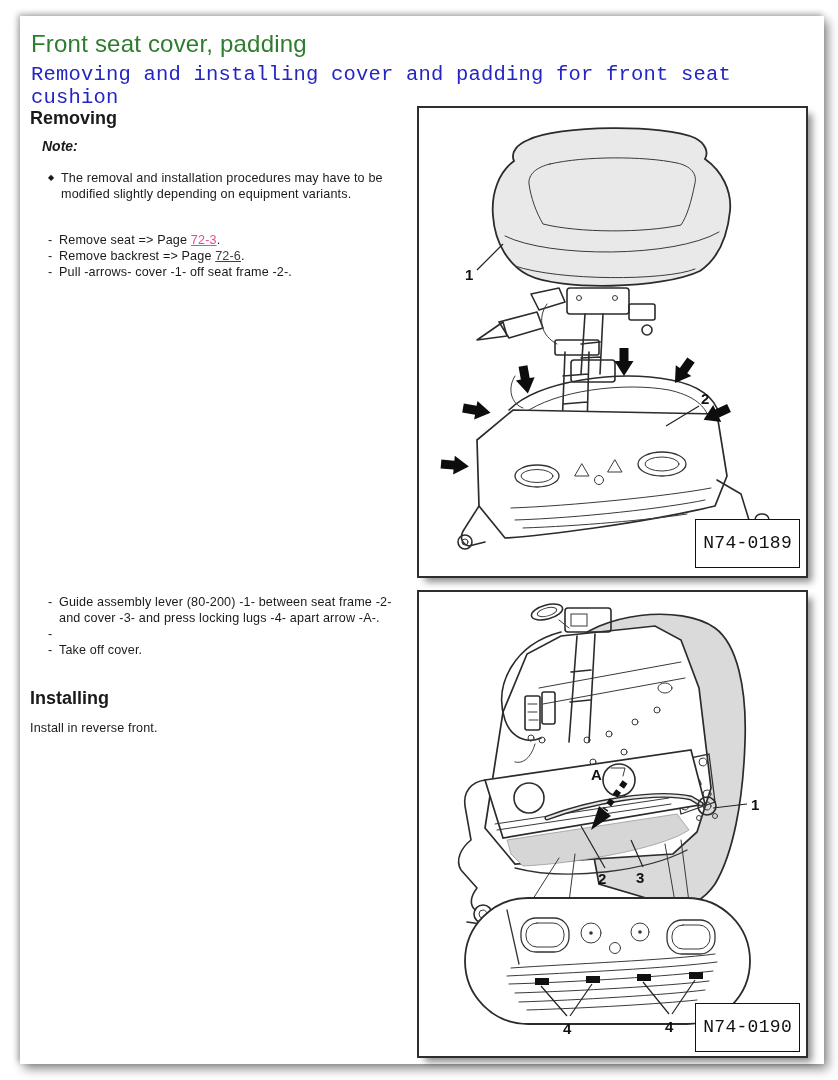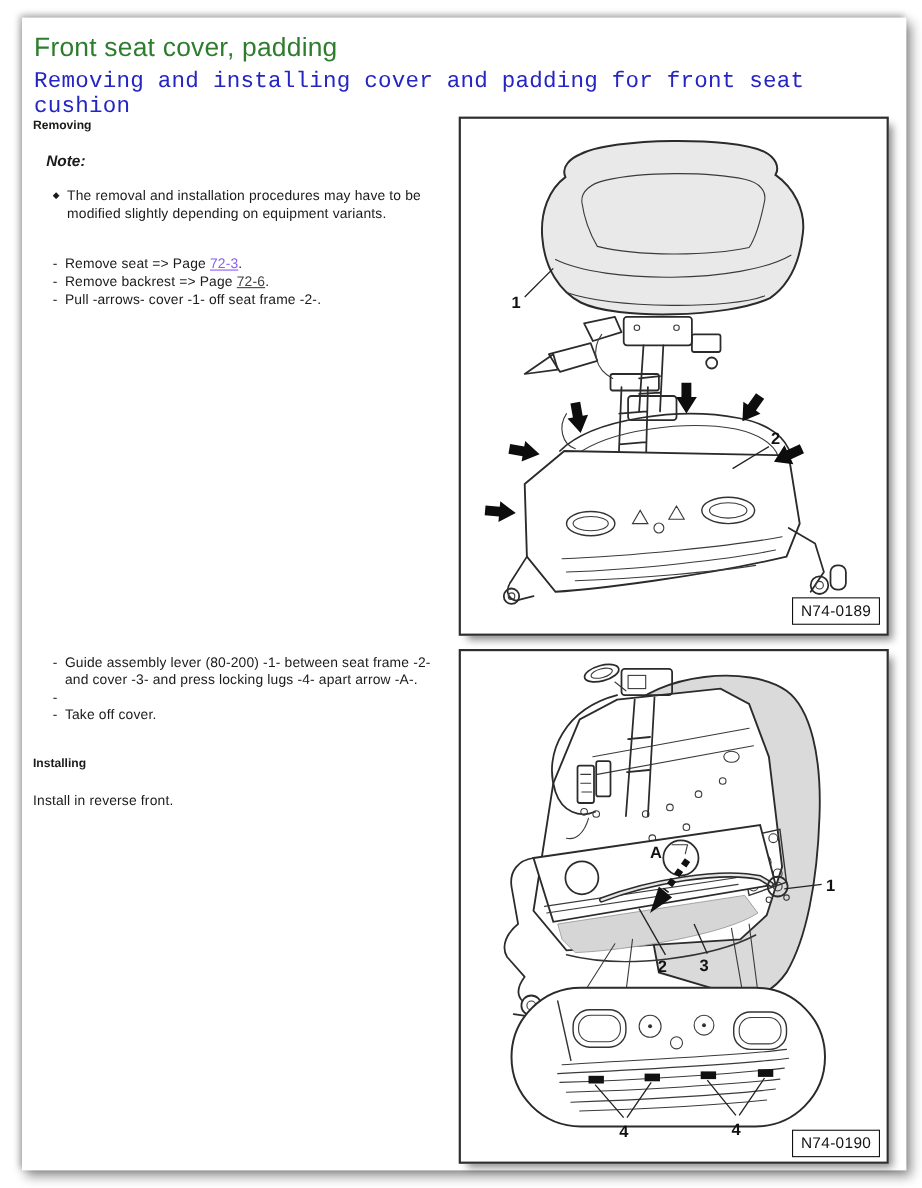--- a/index.html
+++ b/index.html
@@ -3,34 +3,34 @@
 <meta charset="utf-8">
 <style>
   html,body{margin:0;padding:0;background:#ffffff;}
   body{width:838px;height:1080px;position:relative;overflow:hidden;
        font-family:"Liberation Sans","DejaVu Sans",sans-serif;color:#1a1a1a;}
   .page{position:absolute;left:20px;top:16px;width:804px;height:1048px;background:#fff;
         box-shadow:-2px -2px 6px rgba(0,0,0,.30), 4px 5px 10px rgba(0,0,0,.45);}
   .abs{position:absolute;}
   .title{left:11px;top:14px;font-size:24px;letter-spacing:.2px;color:#2e7d2e;font-weight:400;}
   .subtitle{left:11px;top:47px;font-size:20.5px;letter-spacing:.2px;color:#2525c4;font-weight:400;font-family:Liberation Mono, monospace;}
-  .h-bold{font-size:11px;font-weight:bold;}
+  .h-bold{font-size:18px;font-weight:bold;}
   .h-note{font-size:14px;font-weight:bold;font-style:italic;}
   .body-txt{font-size:12.6px;line-height:16px;letter-spacing:.15px;}
   .note-item{display:flex;}
   .note-item .marker{width:13px;flex:0 0 13px;font-size:8px;line-height:16px;}
   .step{display:flex;}
   .step .marker{width:11px;flex:0 0 11px;}
   .link{color:#71a071;text-decoration:underline;cursor:pointer;}
   .figure{position:absolute;width:387px;background:#fff;border:2px solid #2e2e2e;
           box-shadow:6px 6px 7px -2px rgba(0,0,0,.45);}
   .fig1{left:397px;top:90px;height:468px;}
   .fig2{left:397px;top:574px;height:464px;}
   .fig-label{position:absolute;right:6px;border:1.5px solid #111;background:#fff;
-             padding:4px 7px;font-size:14px;line-height:15px;letter-spacing:.3px;color:#111;}
+             padding:16px 7px;font-size:18px;line-height:15px;letter-spacing:.3px;color:#111;font-family:Liberation Mono, monospace;}
   .fig1 .fig-label{bottom:8px;}
   .fig2 .fig-label{bottom:4px;}
   svg{display:block;}
   .ln{fill:none;stroke:#2b2b2b;stroke-width:1.6;stroke-linecap:round;stroke-linejoin:round;}
   .ln-thin{fill:none;stroke:#3a3a3a;stroke-width:1;stroke-linecap:round;}
   .ln-med{fill:none;stroke:#333;stroke-width:1.3;stroke-linecap:round;}
   .callout-line{stroke:#222;stroke-width:1.2;fill:none;}
   text.callout{font:bold 15px "Liberation Sans","DejaVu Sans",sans-serif;fill:#111;}
 </style>
 </head>
@@ -45,21 +45,21 @@
   <div class="abs h-note" style="left:22px;top:122px;">Note:</div>
 
   <div class="abs body-txt note-item" style="left:28px;top:154px;width:352px;">
     <span class="marker">◆</span>
     <span>The removal and installation procedures may have to be modified slightly depending on equipment variants.</span>
   </div>
 
   <div class="abs body-txt" style="left:28px;top:216px;width:358px;">
     <div class="step">
       <span class="marker">-</span>
-      <span><span>Remove seat =&gt; Page </span><span class="link" style="color: #8b5cf6; margin-top: 39px;">72-3</span><span>.</span></span>
+      <span><span>Remove seat =&gt; Page </span><span class="link" style="color: #ec4899; margin-top: 39px;">72-3</span><span>.</span></span>
     </div>
     <div class="step">
       <span class="marker">-</span>
       <span><span>Remove backrest =&gt; Page </span><span class="link" style="color: #404040;">72-6</span><span>.</span></span>
     </div>
     <div class="step">
       <span class="marker">-</span>
       <span>Pull -arrows- cover -1- off seat frame -2-.</span>
     </div>
   </div>

